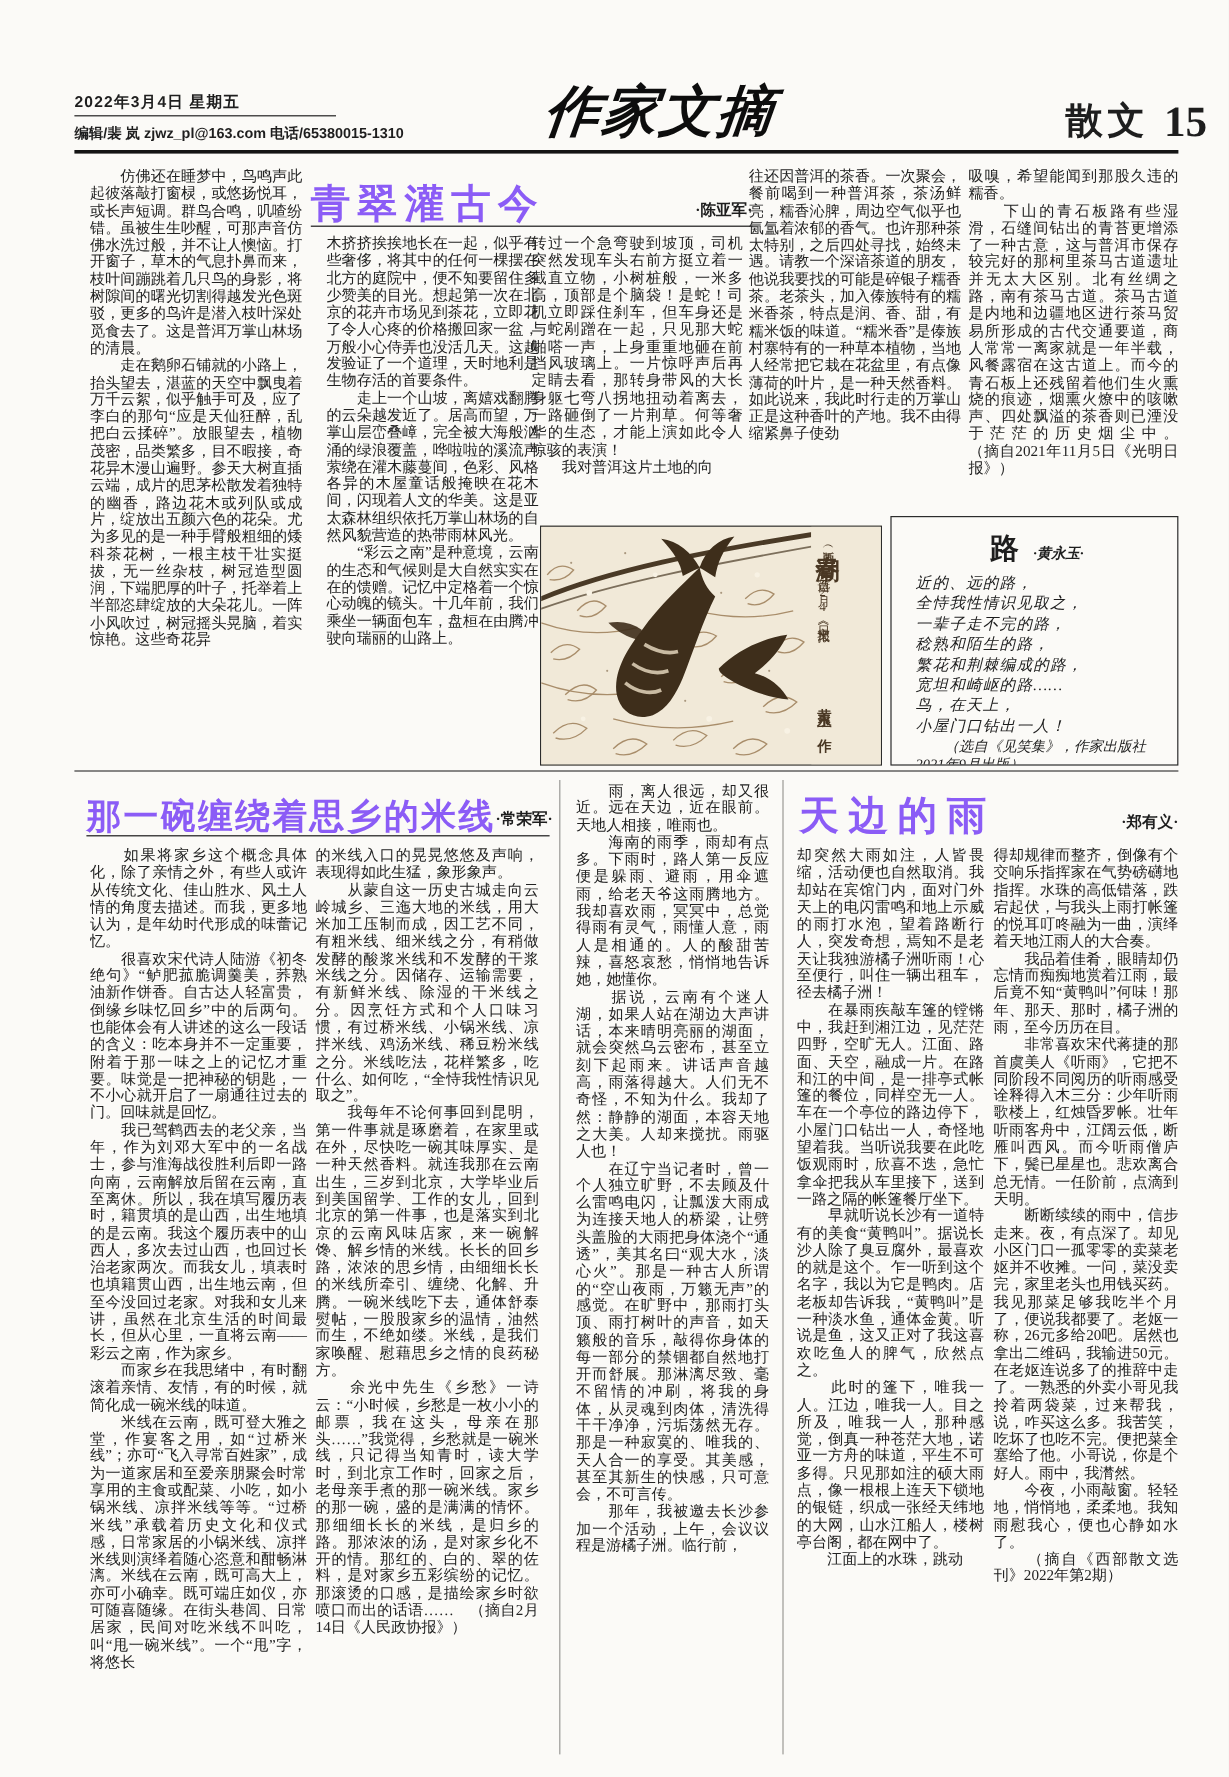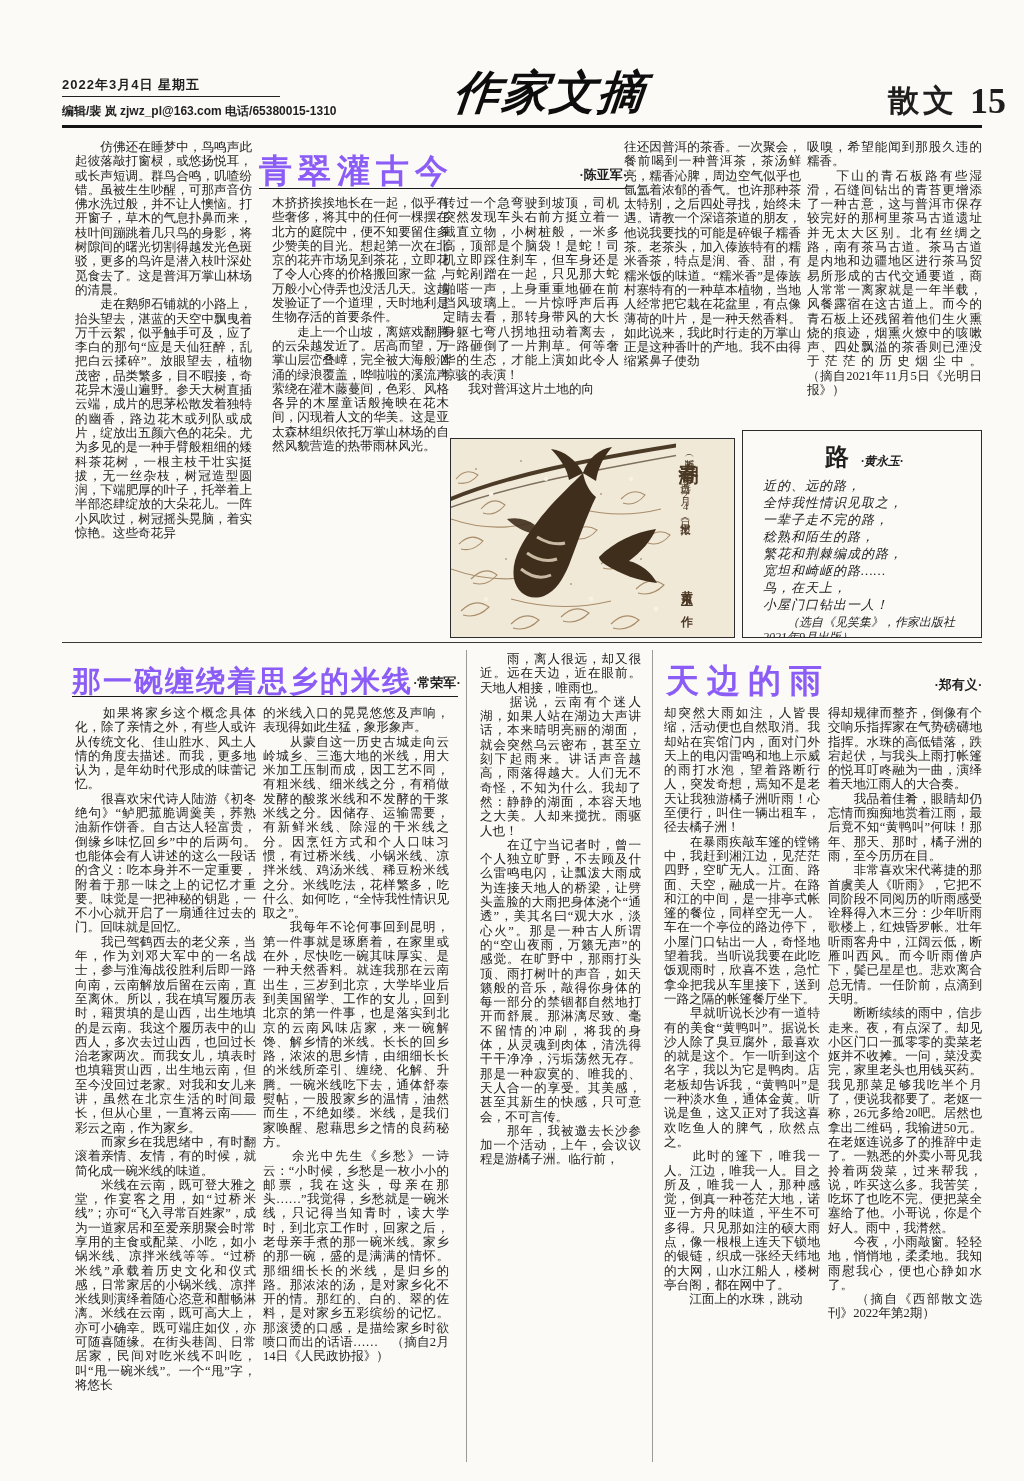--- a/index.html
+++ b/index.html
@@ -83,20 +83,21 @@
     </div>
   </div>
 
   <div class="col" style="left:75px;top:140px;width:177px;height:498px;">
       <p class="para">　　仿佛还在睡梦中，鸟鸣声此起彼落敲打窗棂，或悠扬悦耳，或长声短调。群鸟合鸣，叽喳纷错。虽被生生吵醒，可那声音仿佛水洗过般，并不让人懊恼。打开窗子，草木的气息扑鼻而来，枝叶间蹦跳着几只鸟的身影，将树隙间的曙光切割得越发光色斑驳，更多的鸟许是潜入枝叶深处觅食去了。这是普洱万掌山林场的清晨。</p>
       <p class="para">　　走在鹅卵石铺就的小路上，抬头望去，湛蓝的天空中飘曳着万千云絮，似乎触手可及，应了李白的那句“应是天仙狂醉，乱把白云揉碎”。放眼望去，植物茂密，品类繁多，目不暇接，奇花异木漫山遍野。参天大树直插云端，成片的思茅松散发着独特的幽香，路边花木或列队或成片，绽放出五颜六色的花朵。尤为多见的是一种手臂般粗细的矮科茶花树，一根主枝干壮实挺拔，无一丝杂枝，树冠造型圆润，下端肥厚的叶子，托举着上半部恣肆绽放的大朵花儿。一阵小风吹过，树冠摇头晃脑，着实惊艳。这些奇花异</p>
     </div>
   <div class="col" style="left:259px;top:196px;width:177px;height:441px;margin-left:13px;">
       <p class="para">木挤挤挨挨地长在一起，似乎有些奢侈，将其中的任何一棵摆在北方的庭院中，便不知要留住多少赞美的目光。想起第一次在北京的花卉市场见到茶花，立即花了令人心疼的价格搬回家一盆，万般小心侍弄也没活几天。这越发验证了一个道理，天时地利是生物存活的首要条件。</p>
       <p class="para">　　走上一个山坡，离嬉戏翻腾的云朵越发近了。居高而望，万掌山层峦叠嶂，完全被大海般汹涌的绿浪覆盖，哗啦啦的溪流声萦绕在灌木藤蔓间，色彩、风格各异的木屋童话般掩映在花木间，闪现着人文的华美。这是亚太森林组织依托万掌山林场的自然风貌营造的热带雨林风光。</p>
+      <p class="para">　　“彩云之南”是种意境，云南的生态和气候则是大自然实实在在的馈赠。记忆中定格着一个惊心动魄的镜头。十几年前，我们乘坐一辆面包车，盘桓在由腾冲驶向瑞丽的山路上。</p>
     </div>
   <div class="col" style="left:443px;top:196px;width:176px;height:238px;">
       <p class="para">转过一个急弯驶到坡顶，司机突然发现车头右前方挺立着一截直立物，小树桩般，一米多高，顶部是个脑袋！是蛇！司机立即踩住刹车，但车身还是与蛇剐蹭在一起，只见那大蛇啪嗒一声，上身重重地砸在前挡风玻璃上。一片惊呼声后再定睛去看，那转身带风的大长身躯七弯八拐地扭动着离去，一路砸倒了一片荆草。何等奢华的生态，才能上演如此令人惊骇的表演！</p>
       <p class="para">　　我对普洱这片土地的向</p>
     </div>
   <div class="col" style="left:624px;top:140px;width:177px;height:293px;">
       <p class="para">往还因普洱的茶香。一次聚会，餐前喝到一种普洱茶，茶汤鲜亮，糯香沁脾，周边空气似乎也氤氲着浓郁的香气。也许那种茶太特别，之后四处寻找，始终未遇。请教一个深谙茶道的朋友，他说我要找的可能是碎银子糯香茶。老茶头，加入傣族特有的糯米香茶，特点是润、香、甜，有糯米饭的味道。“糯米香”是傣族村寨特有的一种草本植物，当地人经常把它栽在花盆里，有点像薄荷的叶片，是一种天然香料。如此说来，我此时行走的万掌山正是这种香叶的产地。我不由得缩紧鼻子使劲</p>
     </div>
   <div class="col" style="left:807px;top:140px;width:175px;height:288px;">
       <p class="para">吸嗅，希望能闻到那股久违的糯香。</p>
@@ -201,20 +202,21 @@
       <p class="para">的米线入口的晃晃悠悠及声响，表现得如此生猛，象形象声。</p>
       <p class="para">　　从蒙自这一历史古城走向云岭城乡、三迤大地的米线，用大米加工压制而成，因工艺不同，有粗米线、细米线之分，有稍做发酵的酸浆米线和不发酵的干浆米线之分。因储存、运输需要，有新鲜米线、除湿的干米线之分。因烹饪方式和个人口味习惯，有过桥米线、小锅米线、凉拌米线、鸡汤米线、稀豆粉米线之分。米线吃法，花样繁多，吃什么、如何吃，“全恃我性情识见取之”。</p>
       <p class="para">　　我每年不论何事回到昆明，第一件事就是琢磨着，在家里或在外，尽快吃一碗其味厚实、是一种天然香料。就连我那在云南出生，三岁到北京，大学毕业后到美国留学、工作的女儿，回到北京的第一件事，也是落实到北京的云南风味店家，来一碗解馋、解乡情的米线。长长的回乡路，浓浓的思乡情，由细细长长的米线所牵引、缠绕、化解、升腾。一碗米线吃下去，通体舒泰熨帖，一股股家乡的温情，油然而生，不绝如缕。米线，是我们家唤醒、慰藉思乡之情的良药秘方。</p>
       <p class="para">　　余光中先生《乡愁》一诗云：“小时候，乡愁是一枚小小的邮票，我在这头，母亲在那头……”我觉得，乡愁就是一碗米线，只记得当知青时，读大学时，到北京工作时，回家之后，老母亲手煮的那一碗米线。家乡的那一碗，盛的是满满的情怀。那细细长长的米线，是归乡的路。那浓浓的汤，是对家乡化不开的情。那红的、白的、翠的佐料，是对家乡五彩缤纷的记忆。那滚烫的口感，是描绘家乡时欲喷口而出的话语……　（摘自2月14日《人民政协报》）</p>
     </div>
 
   <div class="vrule" style="left:466px;top:650px;height:812px;"></div>
 
   <div class="col" style="left:480px;top:652px;width:161px;height:810px;">
       <p class="para">　　雨，离人很远，却又很近。远在天边，近在眼前。天地人相接，唯雨也。</p>
+      <p class="para">　　海南的雨季，雨却有点多。下雨时，路人第一反应便是躲雨、避雨，用伞遮雨，给老天爷这雨腾地方。我却喜欢雨，冥冥中，总觉得雨有灵气，雨懂人意，雨人是相通的。人的酸甜苦辣，喜怒哀愁，悄悄地告诉她，她懂你。</p>
       <p class="para">　　据说，云南有个迷人湖，如果人站在湖边大声讲话，本来晴明亮丽的湖面，就会突然乌云密布，甚至立刻下起雨来。讲话声音越高，雨落得越大。人们无不奇怪，不知为什么。我却了然：静静的湖面，本容天地之大美。人却来搅扰。雨驱人也！</p>
       <p class="para">　　在辽宁当记者时，曾一个人独立旷野，不去顾及什么雷鸣电闪，让瓢泼大雨成为连接天地人的桥梁，让劈头盖脸的大雨把身体浇个“通透”，美其名曰“观大水，淡心火”。那是一种古人所谓的“空山夜雨，万籁无声”的感觉。在旷野中，那雨打头顶、雨打树叶的声音，如天籁般的音乐，敲得你身体的每一部分的禁锢都自然地打开而舒展。那淋漓尽致、毫不留情的冲刷，将我的身体，从灵魂到肉体，清洗得干干净净，污垢荡然无存。那是一种寂寞的、唯我的、天人合一的享受。其美感，甚至其新生的快感，只可意会，不可言传。</p>
       <p class="para">　　那年，我被邀去长沙参加一个活动，上午，会议议程是游橘子洲。临行前，</p>
     </div>
 
   <div class="vrule" style="left:652px;top:650px;height:812px;"></div>
 
   <div class="title-block" style="left:666px;top:650px;width:316px;height:48px;border-bottom:none;">
     <div class="title-row">
       <span class="headline h-a3">天边的雨</span>

